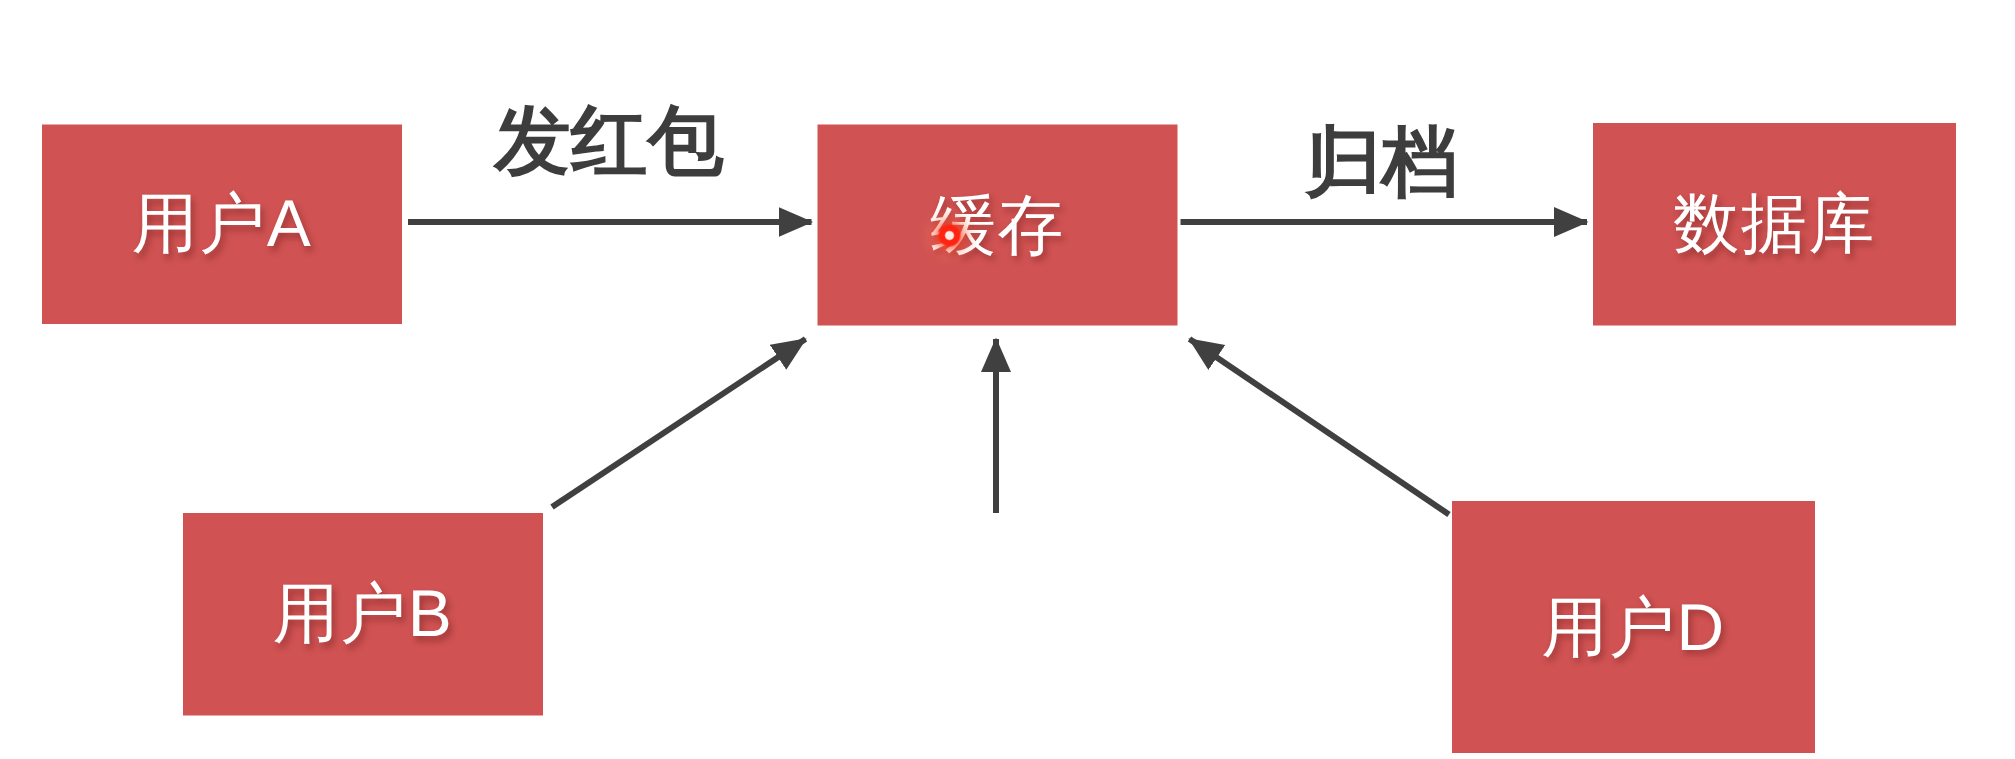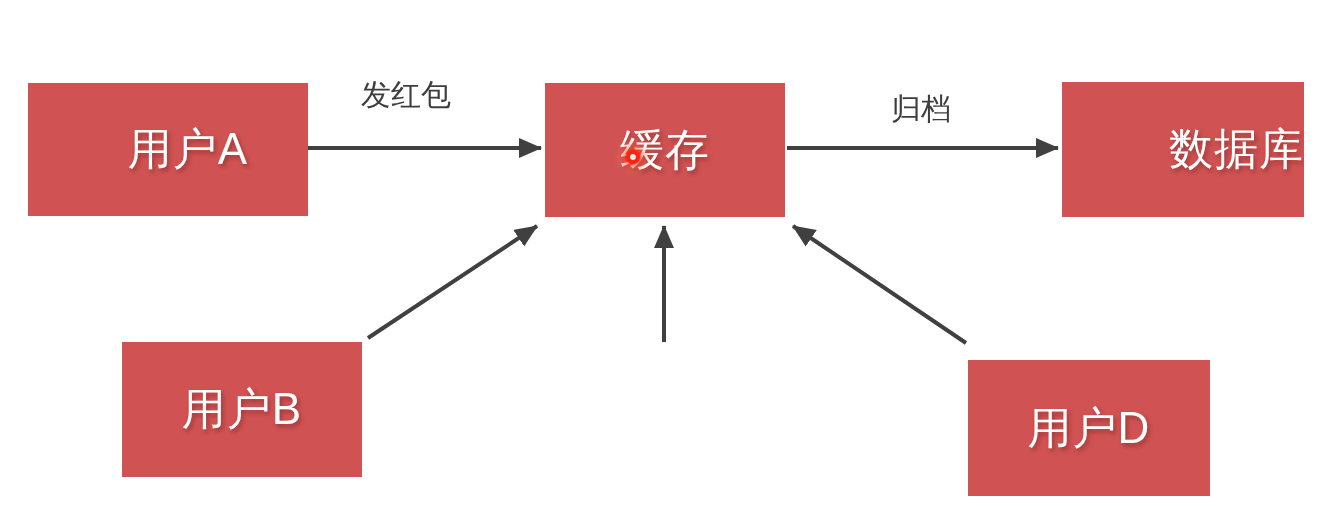--- a/index.html
+++ b/index.html
@@ -27,33 +27,34 @@
     background: #d05252;
     color: #ffffff;
     display: flex;
     align-items: center;
     justify-content: center;
     font-size: 44px;
     letter-spacing: 1px;
     text-shadow: 2px 3px 4px rgba(70, 10, 10, 0.35);
     white-space: nowrap;
   }
-  #node-user-a   { left: 28px;   top: 83px;  width: 240px; height: 133px; padding-left: 40px; }
+  #node-user-a   { left: 28px;   top: 83px;  width: 240px; height: 133px; }
   #node-cache    { left: 545px;  top: 83px;  width: 240px; height: 134px; }
-  #node-database { left: 1062px; top: 82px;  width: 242px; height: 135px; justify-content: flex-end; }
+  #node-database { left: 1062px; top: 82px;  width: 242px; height: 135px; }
   #node-user-b   { left: 122px;  top: 342px; width: 240px; height: 135px; }
   #node-user-c   { left: 545px;  top: 342px; width: 240px; height: 136px; }
-  #node-user-d   { left: 968px;  top: 360px; width: 242px; height: 136px; }
+  #node-user-d   { left: 968px;  top: 334px; width: 242px; height: 168px; }
 
   .edge-label {
     position: absolute;
     color: #3d3d3d;
-    font-size: 30px;
+    font-size: 51px;
     transform: translate(-50%, -50%);
     white-space: nowrap;
+    font-weight: bold;
   }
   #label-send-red-packet { left: 406px; top: 95px; }
   #label-archive         { left: 921px; top: 109px; }
 
   .click-dot {
     position: absolute;
     left: 633px;
     top: 157px;
     width: 44px;
     height: 44px;

